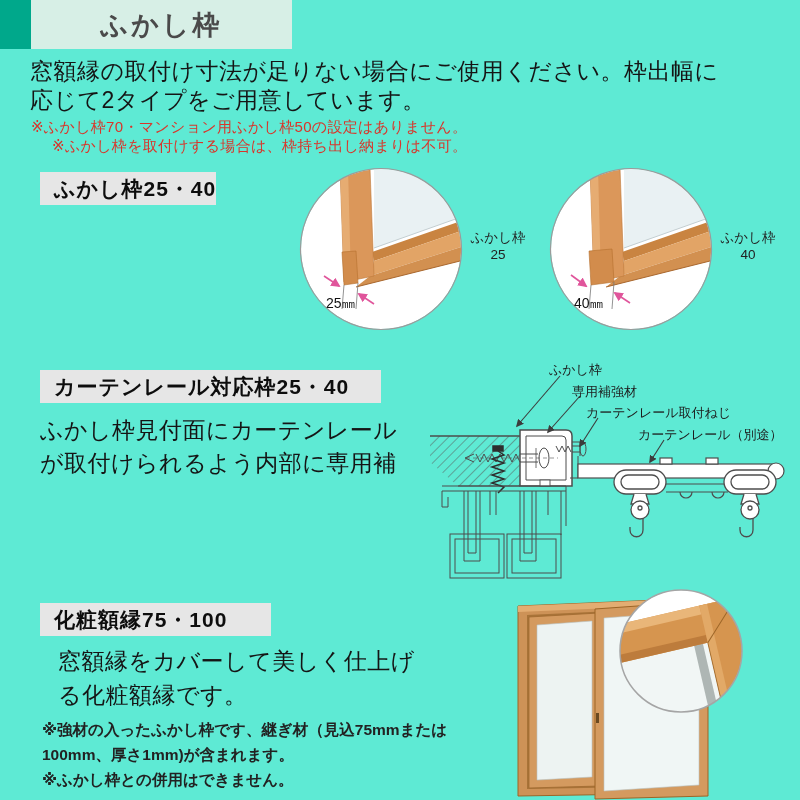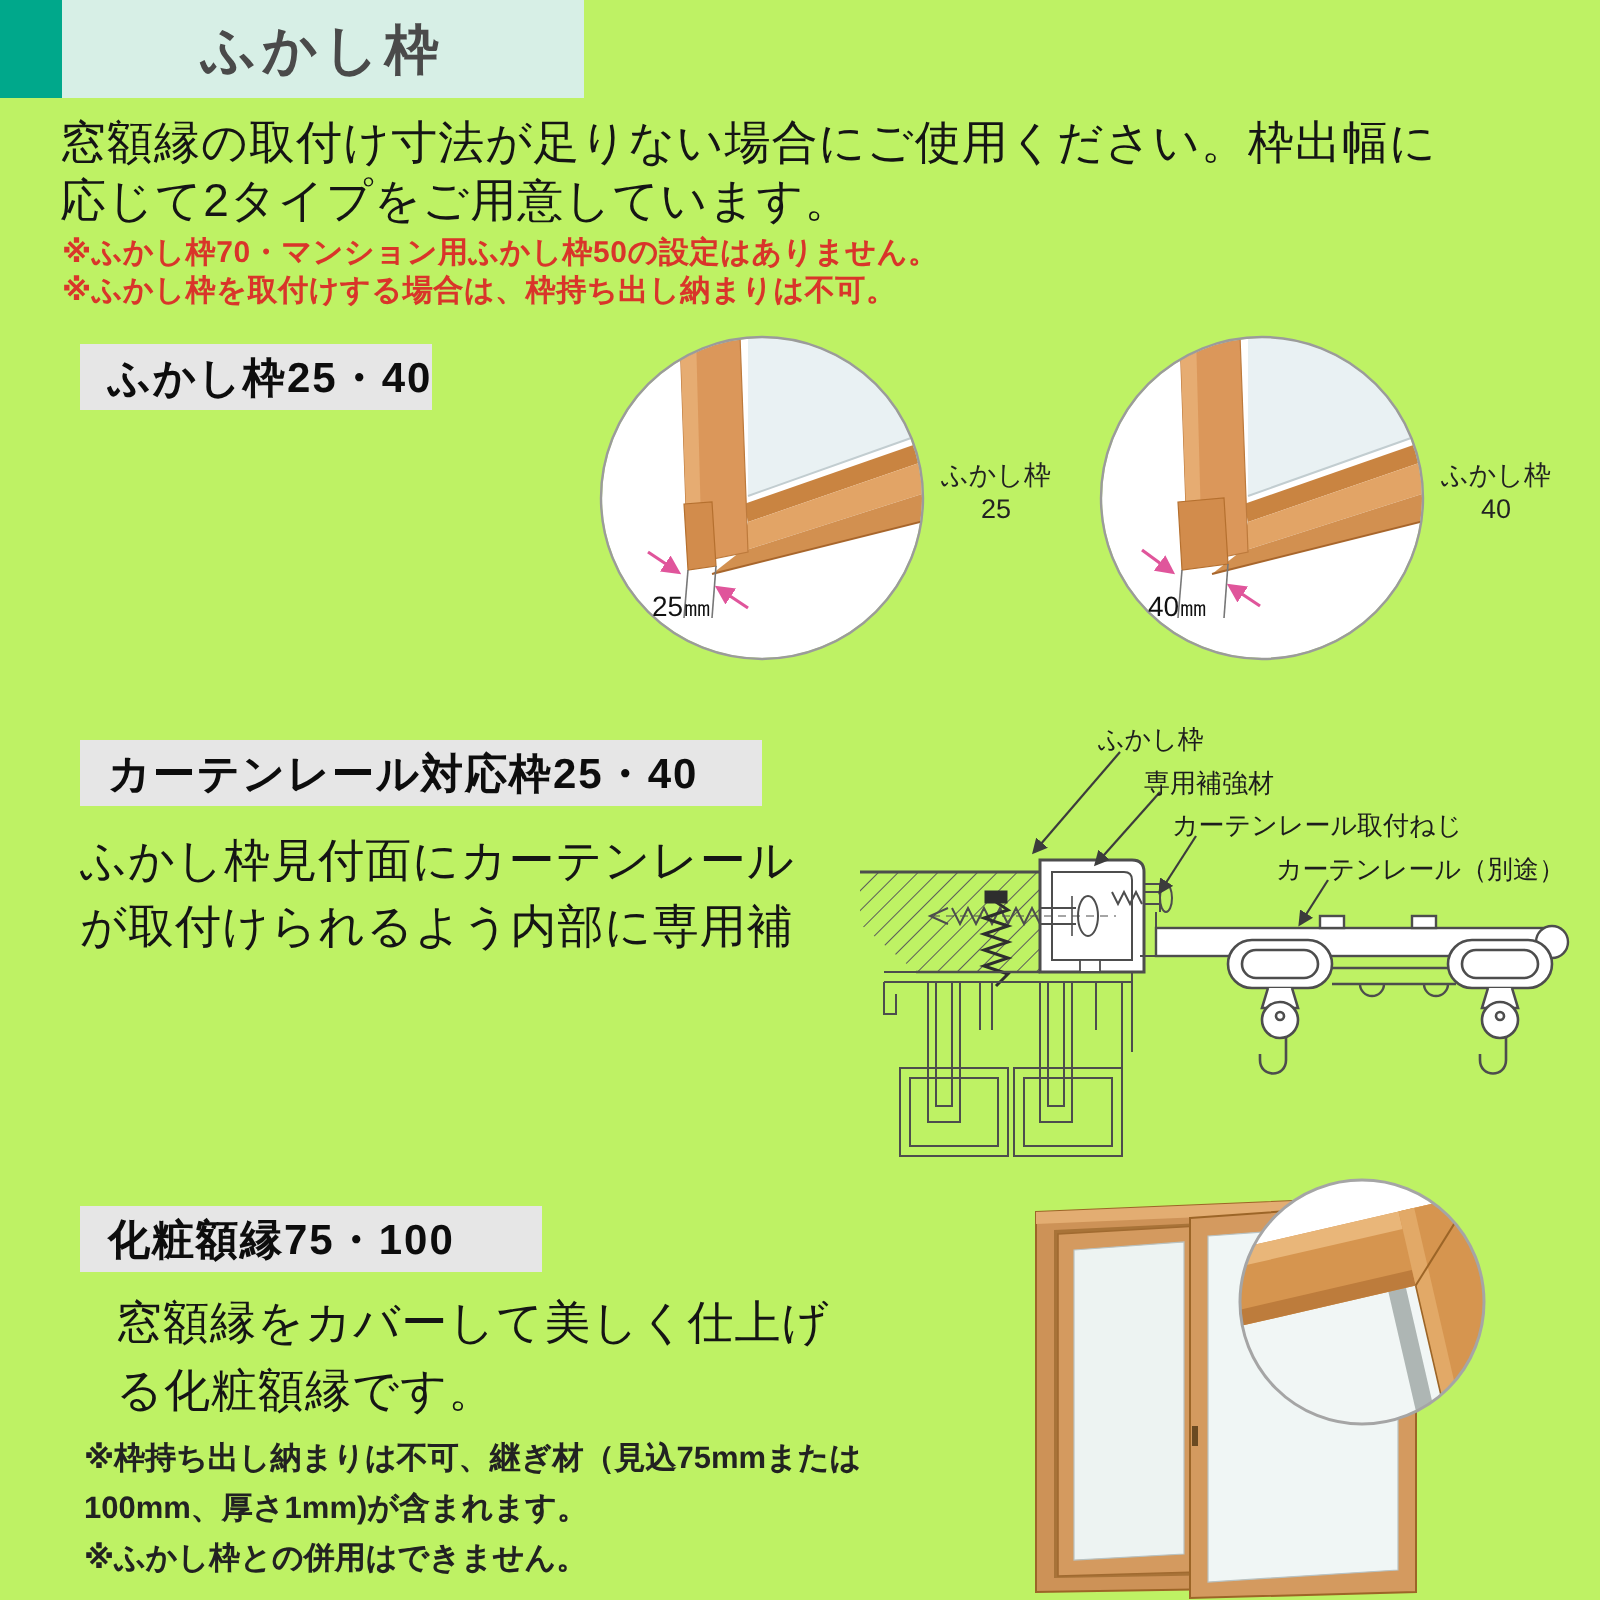--- a/index.html
+++ b/index.html
@@ -1,31 +1,31 @@
 <!DOCTYPE html>
 <html><head>
 <meta charset="utf-8">
 <style>
   html,body{margin:0;padding:0;background:#fff;}
   .page{
-    position:relative;width:800px;height:800px;background:#bef264;overflow:hidden;
+    position:relative;width:800px;height:800px;background:#5eead4;overflow:hidden;
     font-family:"Liberation Sans","DejaVu Sans",sans-serif;color:#111;
   }
   .abs{position:absolute;}
   .nowrap{white-space:nowrap;}
 
   
   .accent-block{left:0;top:0;width:31px;height:49px;background:#00a88b;}
   .header-band{left:31px;top:0;width:261px;height:49px;background:#d7efe6;
     display:flex;align-items:center;justify-content:center;}
   .page-title{font-size:27px;font-weight:700;color:#4a4a4a;letter-spacing:3px;}
 
   
   .intro{left:30px;top:57px;font-size:23px;line-height:29px;font-weight:500;color:#151515;letter-spacing:.5px;}
-  .red-notes{left:31px;top:117px;font-size:15px;line-height:19px;font-weight:700;color:#d9352a;letter-spacing:.3px;}
+  .red-notes{left:31px;top:117px;font-size:15px;line-height:19px;font-weight:400;color:#d9352a;letter-spacing:.3px;text-align:right;}
 
   
   .sec-heading{background:#e6e6e6;height:33px;display:flex;align-items:center;
     padding:0 14px;font-size:21px;font-weight:700;letter-spacing:1px;color:#0d0d0d;box-sizing:border-box;}
   .h-fukashi{left:40px;top:172px;width:176px;}
   .h-curtain{left:40px;top:370px;width:341px;}
   .h-kesho{left:40px;top:603px;width:231px;}
 
   
   .body-23{font-size:23px;font-weight:500;color:#151515;letter-spacing:.5px;}
@@ -242,21 +242,21 @@
   <span class="abs tech-label nowrap" style="left:638px;top:426px">カーテンレール（別途）</span>
 
   <div class="abs sec-heading h-kesho">
     <span class="nowrap">化粧額縁75・100</span>
   </div>
   <div class="abs body-23 kesho-body">
     <div class="nowrap">窓額縁をカバーして美しく仕上げ</div>
     <div class="nowrap">る化粧額縁です。</div>
   </div>
   <div class="abs kesho-notes">
-    <div class="nowrap">※枠持ち出し納まりは不可、継ぎ材（見込75mmまたは</div>
+    <div class="nowrap">※強材の入ったふかし枠です、継ぎ材（見込75mmまたは</div>
     <div class="nowrap">100mm、厚さ1mm)が含まれます。</div>
     <div class="nowrap">※ふかし枠との併用はできません。</div>
   </div>
 
   <svg class="abs" style="left:495px;top:585px" width="300" height="215" viewBox="0 0 300 215">
     <defs>
       <clipPath id="magClip">
           <circle cx="186" cy="66" r="61"></circle>
         </clipPath>
     </defs>

